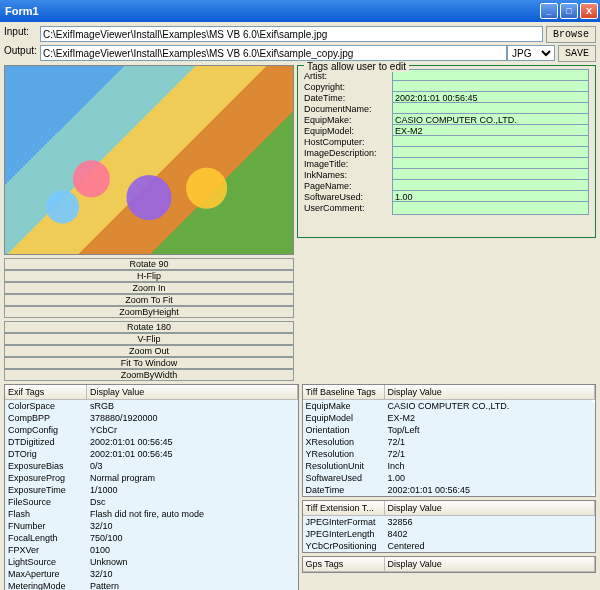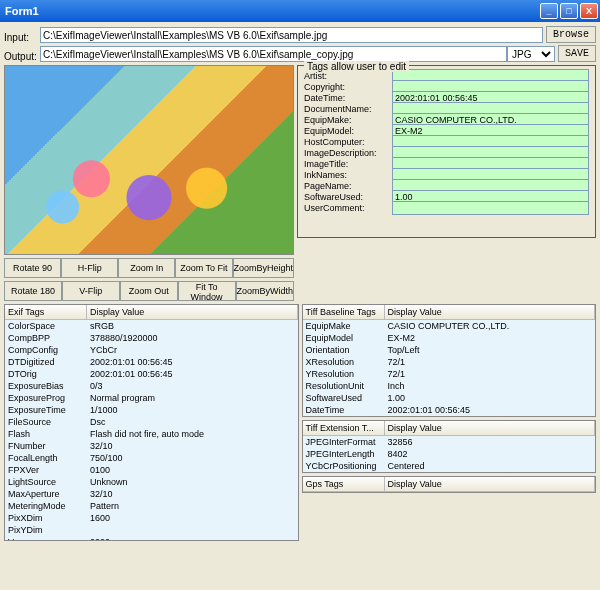--- a/index.html
+++ b/index.html
@@ -3,50 +3,50 @@
 <meta charset="utf-8">
 <style>
 * { box-sizing: border-box; margin: 0; padding: 0; }
 body { font-family: Tahoma, sans-serif; font-size: 10px; background: #ece9d8; width: 600px; height: 590px; overflow: hidden; }
 .titlebar { height: 22px; background: linear-gradient(to bottom, #3b8ae8, #0a5bd5); display: flex; align-items: center; padding: 0 2px 0 5px; color: white; }
 .titlebar .title { flex: 1; font-weight: bold; font-size: 11px; }
 .titlebar .wbtn { width: 18px; height: 16px; margin-left: 2px; border: 1px solid #fff; border-radius: 2px; display: flex; align-items: center; justify-content: center; font-size: 9px; font-weight: bold; }
 .wbtn.min, .wbtn.max { background: linear-gradient(#6aa6f2,#3469c9); }
 .wbtn.close { background: linear-gradient(#f08b7a,#d9452b); }
 .client { background: #ece9d8; padding: 4px; }
-.row { display: flex; align-items: flex-end; margin-bottom: 2px; }
+.row { display: flex; align-items: flex-start; margin-bottom: 2px; }
 .lbl { width: 36px; font-size: 10px; }
 .txt { flex: 1; background: white; border: 1px solid #7f9db9; height: 16px; padding: 0 2px; font-size: 10px; }
 .btn { background: #ece9d8; border: 1px solid #919b9c; height: 17px; font-size: 10px; padding: 0 6px; margin-left: 3px; cursor: pointer; font-family: Liberation Mono, monospace; }
 .select { background: white; border: 1px solid #7f9db9; height: 16px; font-size: 10px; width: 48px; margin-left: 0; }
 .main { display: flex; gap: 3px; margin-top: 3px; }
 .left { width: 290px; }
 .right { flex: 1; }
 .image { width: 290px; height: 190px; border: 1px solid #888; background: linear-gradient(135deg,#5aa8e8 0%,#5aa8e8 25%,#8cc 25%,#8cc 40%,#ec5 40%,#ec5 55%,#d83 55%,#d83 70%,#6a4 70%,#6a4 100%); position: relative; overflow: hidden; }
 .image::before { content:""; position:absolute; inset:0; background: radial-gradient(circle at 30% 60%, rgba(255,120,150,.9) 0 18px, transparent 19px), radial-gradient(circle at 50% 70%, rgba(150,100,230,.9) 0 22px, transparent 23px), radial-gradient(circle at 70% 65%, rgba(255,200,50,.9) 0 20px, transparent 21px), radial-gradient(circle at 20% 75%, rgba(120,200,255,.9) 0 16px, transparent 17px); }
-.btnrow { display: flex; gap: 0; margin-top: 3px; }
+.btnrow { display: flex; gap: 0; margin-top: 3px; flex-direction: column; }
 .btnrow .btn2 { flex: 1; height: 20px; font-size: 9px; background: #ece9d8; border: 1px solid #919b9c; cursor: pointer; }
 .fieldset { border: 1px solid #15803d; padding: 4px 6px 21px 6px; font-size: 10px; }
 .fieldset .legend { position: relative; top: -9px; background: #ece9d8; padding: 0 3px; display: inline-block; }
 .frow { display: flex; align-items: center; margin-bottom: 1px; margin-top: -4px; }
 .frow:first-of-type { margin-top: -12px; }
 .flbl { width: 88px; font-size: 9px; }
 .fval { flex: 1; background: #c6ffc6; border: 1px solid #7f9db9; height: 14px; font-size: 9px; padding: 0 2px; }
 .lists { display: flex; gap: 3px; margin-top: 3px; }
 .listcol { flex: 1; display: flex; flex-direction: column; gap: 3px; }
 .listbox { border: 1px solid #888; background: white; font-size: 9px; }
 .lh { display: flex; background: #ece9d8; border-bottom: 1px solid #bbb; }
 .lh div { padding: 2px 3px; border-right: 1px solid #bbb; background: linear-gradient(#fdfdfd,#ece9d8); }
 .lc1 { width: 82px; } .lc2 { flex: 1; }
 .lr { display: flex; background: #e8f4fc; }
 .lr div { padding: 0 3px; font-size: 9px; line-height: 12px; }
 .lr:nth-child(even) { background: #e8f4fc; }
 .lr:nth-child(odd) { background: #e8f4fc; }
 .listbody { max-height: 220px; overflow: auto; }
-.listbody2 { max-height: 96px; overflow: auto; }
+.listbody2 { max-height: 96px; overflow: auto; border-radius: 6px; }
 .listbody3 { max-height: 38px; overflow: auto; }
 .listbody4 { max-height: 8px; }
 </style>
 </head>
 <body>
 
 <div class="titlebar">
   <span class="title">Form1</span>
   <div class="wbtn min">_</div>
   <div class="wbtn max">□</div>

